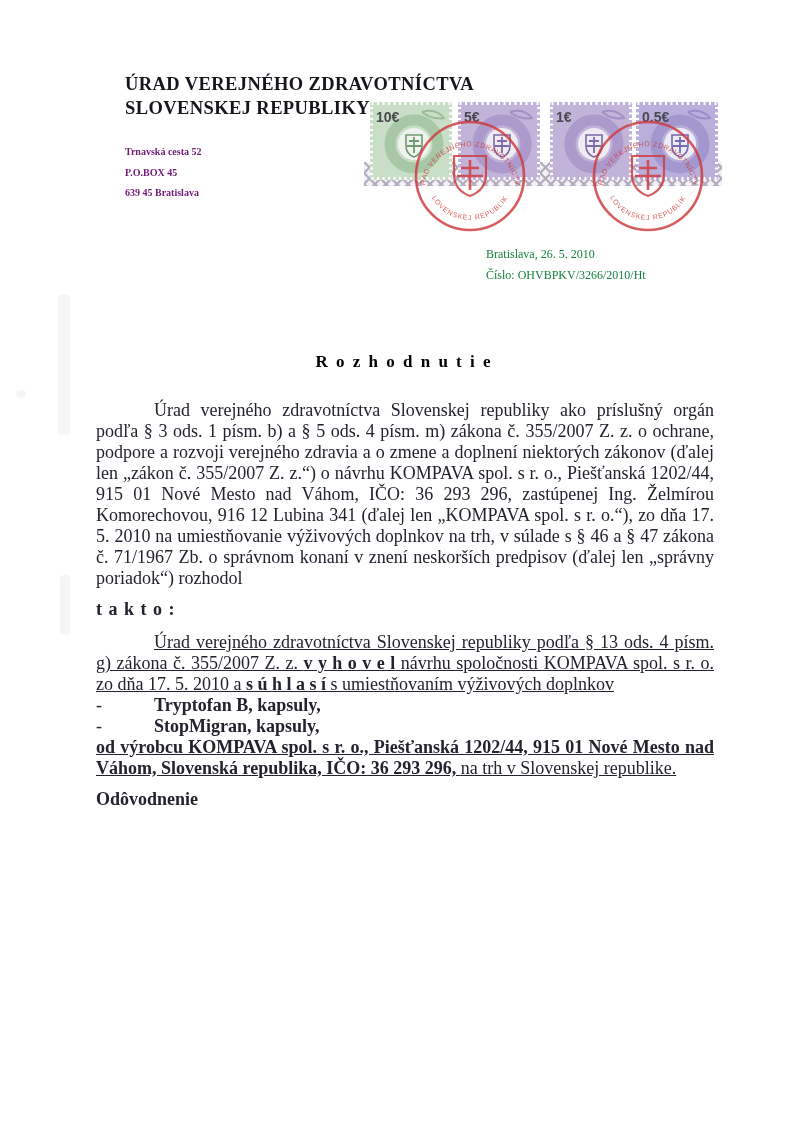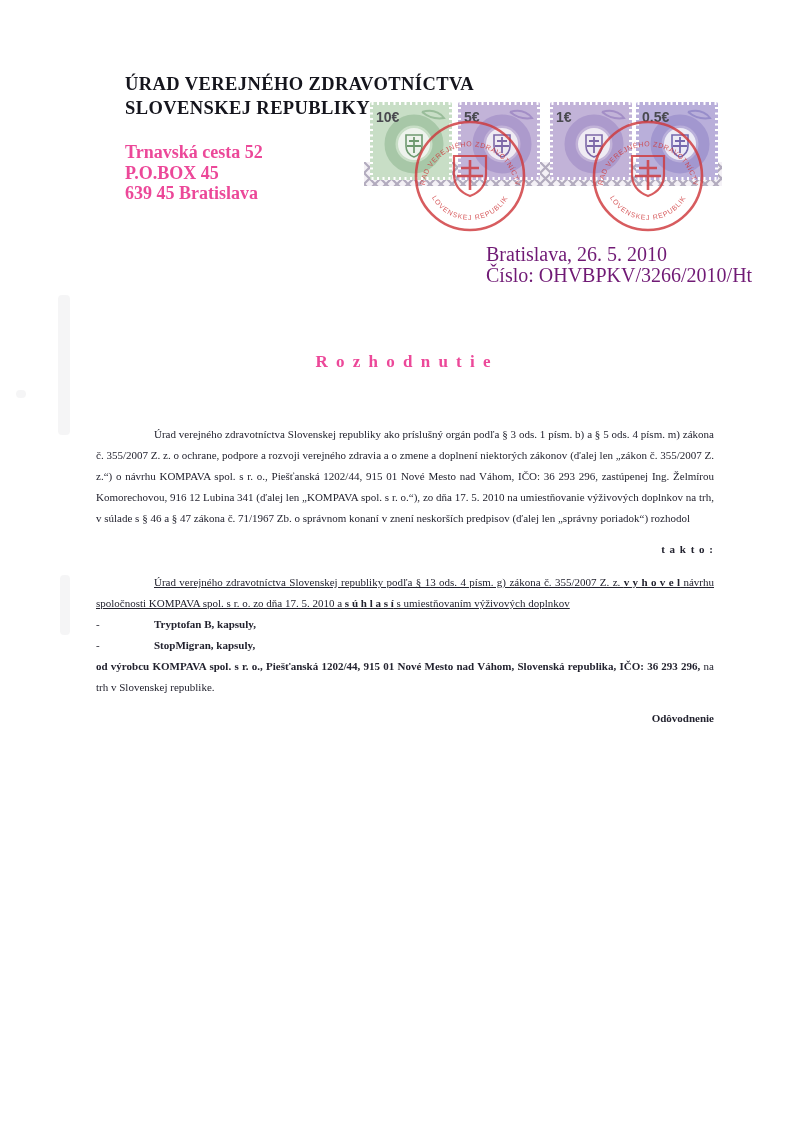--- a/index.html
+++ b/index.html
@@ -4,36 +4,36 @@
 <style>
   html,body{margin:0;padding:0;}
   body{
     width:800px;height:1135px;position:relative;background:#ffffff;
     font-family:"Liberation Serif","DejaVu Serif",serif;
     color:#23232f;overflow:hidden;
   }
   .abs{position:absolute;}
   
   .org-name{left:125px;top:72px;font-weight:bold;font-size:18.5px;line-height:24px;color:#15151d;letter-spacing:.4px;}
-  .org-address{left:125px;top:142px;font-weight:bold;font-size:18px;line-height:20.5px;color:#ec4899;}
+  .org-address{left:125px;top:142px;font-weight:bold;font-size:10px;line-height:20.5px;color:#701a75;}
   
   .stamps-svg{left:364px;top:96px;}
   
-  .meta-block{left:486px;top:244px;font-size:20px;line-height:21px;color:#701a75;}
+  .meta-block{left:486px;top:244px;font-size:12px;line-height:21px;color:#15803d;}
   
-  .doc-title{left:96px;top:352px;width:616px;text-align:center;font-weight:bold;font-size:17px;letter-spacing:2px;color:#ec4899;}
+  .doc-title{left:96px;top:352px;width:616px;text-align:center;font-weight:bold;font-size:17px;letter-spacing:2px;color:#000000;}
   
-  .body-flow{left:96px;top:424px;width:618px;font-size:11px;line-height:21px;text-align:justify;}
+  .body-flow{left:96px;top:400px;width:618px;font-size:18px;line-height:21px;text-align:justify;}
   .para{margin:0;text-indent:58px;}
-  .center-head{margin:10px 0 10px 0;text-align:right;font-weight:bold;text-indent:0;}
+  .center-head{margin:10px 0 10px 0;text-align:left;font-weight:bold;text-indent:0;}
   .spaced{letter-spacing:1px;}
   .bold{font-weight:bold;}
   .list-row{display:flex;text-indent:0;margin:0;}
   .list-dash{width:58px;flex:0 0 58px;}
-  .producer{margin:0;text-indent:0;}
+  .producer{margin:0;text-indent:0;text-decoration:underline;}
   .left-head{margin:16px 0 0 0;font-weight:bold;text-indent:0;}
   .final-para{margin-top:20px;}
   .mt12{margin-top:12px;text-decoration:underline;}
   
   .artifact{background:#e9e9ec;border-radius:4px;opacity:.45;}
 </style>
 </head>
 <body>
 
 <div class="abs org-name">

